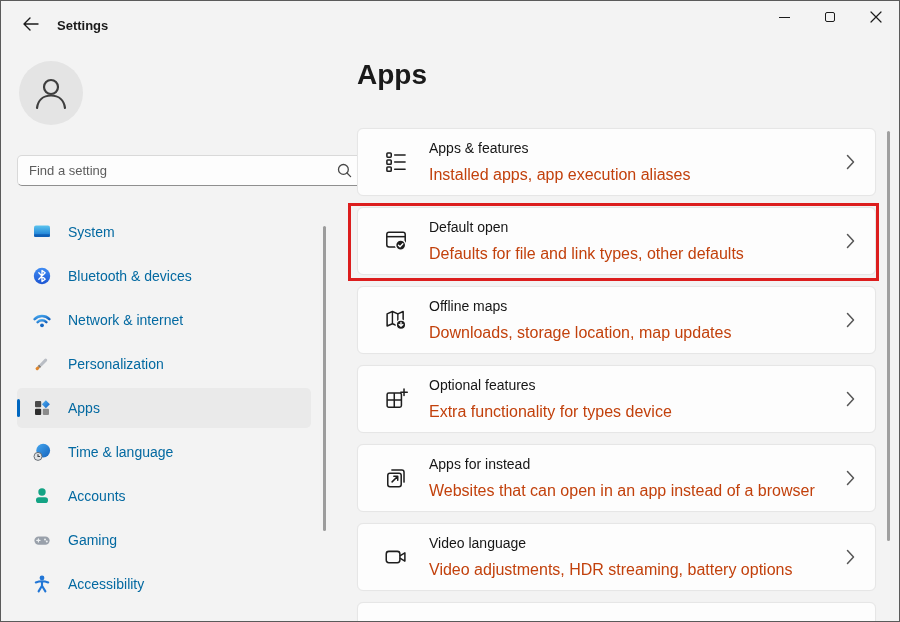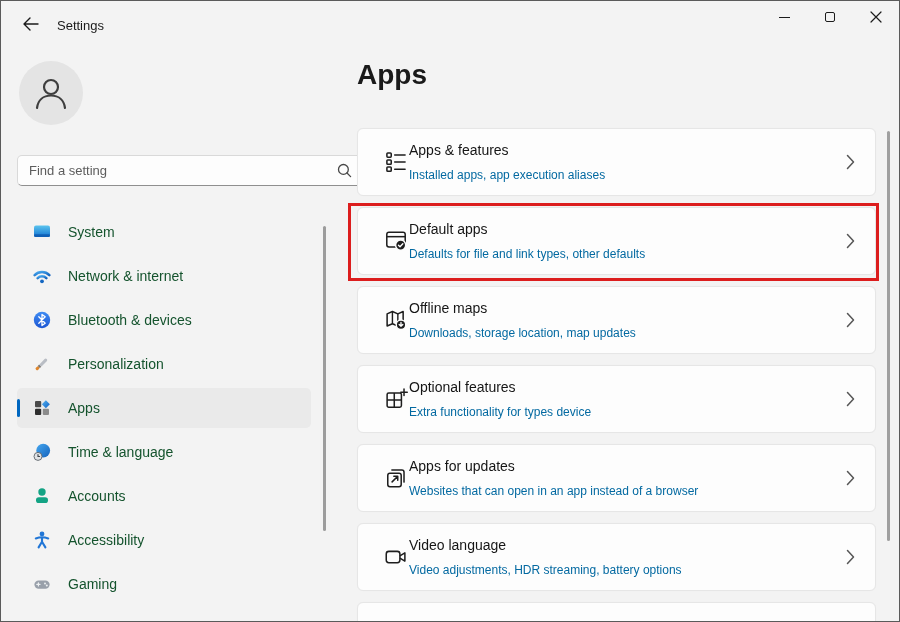--- a/index.html
+++ b/index.html
@@ -4,21 +4,21 @@
 <style>
   html,body{margin:0;padding:0;background:#d8d8d8;}
   *{box-sizing:border-box;font-family:"Liberation Sans",sans-serif;}
   .window{
     position:relative;width:900px;height:622px;background:#f3f3f3;
     border:1px solid #5a5a5a;overflow:hidden;
   }
   
   .back-btn{position:absolute;left:14px;top:10px;width:30px;height:26px;
     display:flex;align-items:center;justify-content:center;border-radius:4px;cursor:pointer;}
-  .app-title{position:absolute;left:56px;top:17px;font-size:13px;color:#1b1b1b;}
+  .app-title{position:absolute;left:56px;top:17px;font-size:13px;color:#1b1b1b;font-weight:bold;}
   .win-controls{position:absolute;right:0;top:0;display:flex;}
   .win-btn{width:46px;height:32px;display:flex;align-items:center;justify-content:center;}
   .min-glyph{width:11px;height:0;border-top:1.4px solid #1b1b1b;}
   .max-glyph{width:10px;height:10px;border:1.2px solid #1b1b1b;border-radius:2px;}
   
   .avatar{position:absolute;left:18px;top:60px;width:64px;height:64px;border-radius:50%;
     background:#e4e4e4;overflow:hidden;}
   .search-box{position:absolute;left:16px;top:154px;width:346px;height:31px;
     background:#fdfdfd;border:1px solid #d9d9d9;border-bottom-color:#8f8f8f;border-radius:5px;
     display:flex;align-items:center;}
@@ -27,33 +27,33 @@
   .search-box input::placeholder{color:#5c5c5c;opacity:1;}
   .search-icon{margin-right:10px;display:flex;}
   .nav{position:absolute;left:16px;top:211px;width:294px;}
   .nav-item{position:relative;height:40px;margin-bottom:4px;border-radius:5px;
     display:flex;align-items:center;padding-left:15px;cursor:pointer;}
   .nav-item.selected{background:#eaeaea;}
   .nav-item .pill{display:none;}
   .nav-item.selected .pill{display:block;position:absolute;left:0;top:11px;width:3px;height:18px;
     border-radius:2px;background:#0067c0;}
   .nav-icon{width:20px;height:20px;display:flex;align-items:center;justify-content:center;}
-  .nav-label{margin-left:16px;font-size:14px;color:#14532d;}
+  .nav-label{margin-left:16px;font-size:14px;color:#0369a1;}
   .side-scrollbar{position:absolute;left:322px;top:225px;width:3px;height:305px;
     background:#9c9c9c;border-radius:2px;}
   
   .page-heading{position:absolute;left:356px;top:58px;font-size:28px;font-weight:600;color:#1a1a1a;}
   .cards{position:absolute;left:356px;top:127px;width:519px;}
   .card{height:68px;margin-bottom:11px;background:#fdfdfd;border:1px solid #e6e6e6;
     border-radius:6px;display:flex;align-items:center;padding:0 20px 0 24px;cursor:pointer;
     box-shadow:0 0 1px rgba(0,0,0,.04);}
   .card-icon{width:27px;height:27px;flex:0 0 27px;display:flex;align-items:center;justify-content:center;}
-  .card-text{display:flex;flex-direction:column;gap:10px;}
+  .card-text{margin-left:20px;display:flex;flex-direction:column;gap:10px;}
   .card-title{font-size:14px;color:#161616;}
-  .card-sub{font-size:12px;color:#0369a1;text-align:center;}
+  .card-sub{font-size:16px;color:#c2410c;text-align:center;}
   .card-chevron{margin-left:auto;display:flex;}
   .red-box{position:absolute;left:347px;top:202px;width:531px;height:78px;
     border:3px solid #dc1d1d;pointer-events:none;z-index:5;}
   .main-scrollbar{position:absolute;left:886px;top:130px;width:3px;height:410px;
     background:#9f9f9f;border-radius:2px;}
   svg{display:block;}
 </style>
 </head>
 <body>
 
@@ -133,37 +133,37 @@
           <rect x="2" y="12.2" width="16" height="2.8" rx="1.2" fill="#0d5bb0" opacity="0.85"></rect>
         </svg>
       </span>
       <span class="nav-label">System</span>
     </div>
 
     <div class="nav-item">
 
       <span class="nav-icon">
         <svg width="20" height="20" viewBox="0 0 20 20">
+          <circle cx="10" cy="10" r="8.2" fill="url(#gBt)"></circle>
+          <path d="M6.8 6.8l6.4 6.4-3.2 2.4V4.4l3.2 2.4-6.4 6.4" fill="none" stroke="#fff" stroke-width="1.3" stroke-linecap="round" stroke-linejoin="round"></path>
+        </svg>
+      </span>
+      <span class="nav-label">Bluetooth &amp; devices</span>
+    </div>
+
+    <div class="nav-item">
+
+      <span class="nav-icon">
+        <svg width="20" height="20" viewBox="0 0 20 20">
           <path d="M2.6 9.2a10.4 10.4 0 0 1 14.8 0" fill="none" stroke="url(#gGlobe)" stroke-width="2.5" stroke-linecap="round"></path>
           <path d="M5.6 12.2a6.2 6.2 0 0 1 8.8 0" fill="none" stroke="url(#gGlobe)" stroke-width="2.5" stroke-linecap="round"></path>
           <circle cx="10" cy="15.3" r="1.9" fill="#1467c2"></circle>
         </svg>
       </span>
       <span class="nav-label">Network &amp; internet</span>
-    </div>
-
-    <div class="nav-item">
-
-      <span class="nav-icon">
-        <svg width="20" height="20" viewBox="0 0 20 20">
-          <circle cx="10" cy="10" r="8.2" fill="url(#gBt)"></circle>
-          <path d="M6.8 6.8l6.4 6.4-3.2 2.4V4.4l3.2 2.4-6.4 6.4" fill="none" stroke="#fff" stroke-width="1.3" stroke-linecap="round" stroke-linejoin="round"></path>
-        </svg>
-      </span>
-      <span class="nav-label">Bluetooth &amp; devices</span>
     </div>
 
     <div class="nav-item">
 
       <span class="nav-icon">
         <svg width="20" height="20" viewBox="0 0 20 20">
           <g transform="rotate(225 10 10)">
             <rect x="8.6" y="1.8" width="3" height="4" rx="1.2" fill="#e0862c"></rect>
             <rect x="8.6" y="5.6" width="3" height="2" fill="#7a756f"></rect>
             <rect x="8.6" y="7.4" width="3" height="9.4" rx="1.5" fill="#b9bdc4"></rect>
@@ -206,40 +206,40 @@
           <rect x="4" y="11.3" width="12" height="5.7" rx="2.85" fill="#13a384"></rect>
         </svg>
       </span>
       <span class="nav-label">Accounts</span>
     </div>
 
     <div class="nav-item">
 
       <span class="nav-icon">
         <svg width="20" height="20" viewBox="0 0 20 20">
-          <circle cx="10" cy="3.9" r="2.4" fill="#2176d6"></circle>
-          <path d="M3.8 8.4c4.2-1.6 8.2-1.6 12.4 0M10 7.4v4.4M10 11.8 6.6 17.4M10 11.8l3.4 5.6" fill="none" stroke="#2176d6" stroke-width="2.1" stroke-linecap="round" stroke-linejoin="round"></path>
-        </svg>
-      </span>
-      <span class="nav-label">Accessibility</span>
-    </div>
-
-    <div class="nav-item">
-
-      <span class="nav-icon">
-        <svg width="20" height="20" viewBox="0 0 20 20">
           <rect x="2.4" y="6.4" width="15.2" height="8.4" rx="4.2" fill="#99a0aa"></rect>
           <path d="M6.4 8.8v3.2M4.8 10.4h3.2" stroke="#eceff1" stroke-width="1.2" stroke-linecap="round"></path>
           <circle cx="13" cy="9.6" r="1" fill="#eceff1"></circle>
           <circle cx="14.8" cy="11.6" r="1" fill="#eceff1"></circle>
         </svg>
       </span>
       <span class="nav-label">Gaming</span>
     </div>
 
+    <div class="nav-item">
+
+      <span class="nav-icon">
+        <svg width="20" height="20" viewBox="0 0 20 20">
+          <circle cx="10" cy="3.9" r="2.4" fill="#2176d6"></circle>
+          <path d="M3.8 8.4c4.2-1.6 8.2-1.6 12.4 0M10 7.4v4.4M10 11.8 6.6 17.4M10 11.8l3.4 5.6" fill="none" stroke="#2176d6" stroke-width="2.1" stroke-linecap="round" stroke-linejoin="round"></path>
+        </svg>
+      </span>
+      <span class="nav-label">Accessibility</span>
+    </div>
+
   </div>
 
   <div class="side-scrollbar"></div>
 
   <div class="page-heading">Apps</div>
 
   <div class="cards">
 
     <div class="card">
       <span class="card-icon">
@@ -264,21 +264,21 @@
     <div class="card">
       <span class="card-icon">
         <svg width="26" height="26" viewBox="0 0 24 24">
           <rect x="3.5" y="4" width="17" height="13.5" rx="2" fill="none" stroke="#1e1e1e" stroke-width="1.4"></rect>
           <path d="M3.5 8h17" stroke="#1e1e1e" stroke-width="1.4"></path>
           <circle cx="16.3" cy="15.8" r="4.7" fill="#1e1e1e" stroke="#fdfdfd" stroke-width="1.4"></circle>
           <path d="M14.3 15.9l1.4 1.4 2.6-2.8" fill="none" stroke="#fff" stroke-width="1.3" stroke-linecap="round" stroke-linejoin="round"></path>
         </svg>
       </span>
       <span class="card-text">
-        <span class="card-title">Default apps</span>
+        <span class="card-title">Default open</span>
         <span class="card-sub">Defaults for file and link types, other defaults</span>
       </span>
       <span class="card-chevron">
         <svg width="9" height="16" viewBox="0 0 9 16">
             <path d="M1.5 1.5 7.5 8l-6 6.5" fill="none" stroke="#565656" stroke-width="1.5" stroke-linecap="round" stroke-linejoin="round"></path>
           </svg>
       </span>
     </div>
 
     <div class="card">
@@ -322,21 +322,21 @@
 
     <div class="card">
       <span class="card-icon">
         <svg width="26" height="26" viewBox="0 0 24 24">
           <path d="M8.2 4.6h9.2a2 2 0 0 1 2 2v9.2" fill="none" stroke="#1e1e1e" stroke-width="1.4" stroke-linecap="round"></path>
           <rect x="4.4" y="7.6" width="12.4" height="12.4" rx="2" fill="none" stroke="#1e1e1e" stroke-width="1.4"></rect>
           <path d="M8.4 15.6l5-5M10 10.4h3.6V14" fill="none" stroke="#1e1e1e" stroke-width="1.4" stroke-linecap="round" stroke-linejoin="round"></path>
         </svg>
       </span>
       <span class="card-text">
-        <span class="card-title">Apps for updates</span>
+        <span class="card-title">Apps for instead</span>
         <span class="card-sub">Websites that can open in an app instead of a browser</span>
       </span>
       <span class="card-chevron">
         <svg width="9" height="16" viewBox="0 0 9 16">
             <path d="M1.5 1.5 7.5 8l-6 6.5" fill="none" stroke="#565656" stroke-width="1.5" stroke-linecap="round" stroke-linejoin="round"></path>
           </svg>
       </span>
     </div>
 
     <div class="card">

